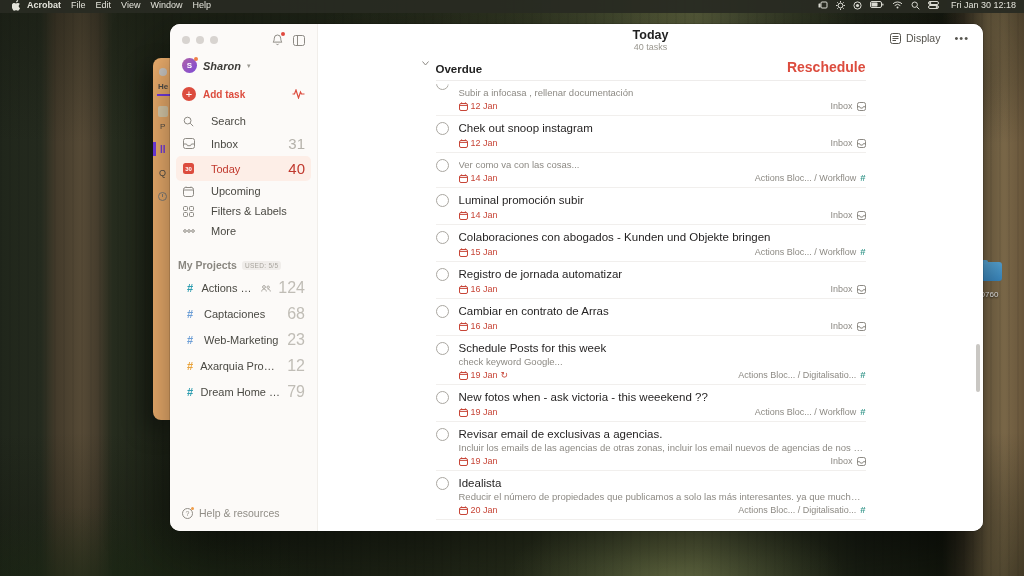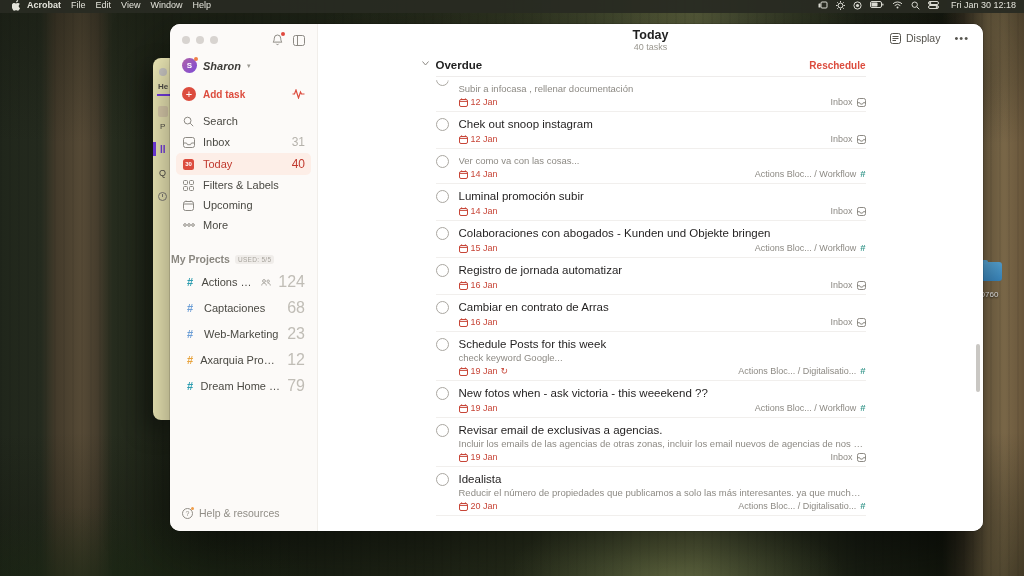--- a/index.html
+++ b/index.html
@@ -44,21 +44,21 @@
   
   .folder { position:absolute; left:977px; top:262px; width:25px; height:19px; z-index:1;
     background:linear-gradient(180deg,#5db1e4,#3f93cf); border-radius:2px 3px 3px 3px; }
   .folder::before { content:""; position:absolute; left:1px; top:-2px; width:10px; height:4px;
     background:#5db1e4; border-radius:2px 2px 0 0; }
   .folder-label { position:absolute; left:962px; top:290px; width:55px; z-index:1; text-align:center;
     color:#fff; font-size:8px; text-shadow:0 1px 2px rgba(0,0,0,.8); }
 
   
   .bg-window { position:absolute; left:153px; top:58px; width:19px; height:362px; z-index:2;
-    background:#fef9c3; border-radius:8px 0 0 8px; box-shadow:-6px 10px 24px rgba(0,0,0,.45); overflow:hidden; }
+    background:#fdba74; border-radius:8px 0 0 8px; box-shadow:-6px 10px 24px rgba(0,0,0,.45); overflow:hidden; }
   .bg-window .dot { position:absolute; left:6px; top:10px; width:8px; height:8px; border-radius:50%; background:#d9d6d2; }
   .bg-window .frag { position:absolute; font-size:8px; color:#55524d; }
   .bg-window .frag-he { left:5px; top:24px; font-weight:bold; }
   .bg-window .purple-underline { position:absolute; left:4px; top:36px; width:13px; height:2px; background:#7b3ff2; }
   .bg-window .doc { position:absolute; left:5px; top:48px; width:10px; height:11px; background:#ecddba; border-radius:2px; }
   .bg-window .frag-p { left:7px; top:64px; }
   .bg-window .accent { position:absolute; left:0; top:84px; width:3px; height:14px; background:#7b3ff2; }
   .bg-window .frag-ii { left:7px; top:86px; color:#7b3ff2; font-weight:bold; font-size:10px; }
   .bg-window .frag-q { left:6px; top:110px; font-size:9px; }
   .bg-window .clock-ico { position:absolute; left:5px; top:134px; width:9px; height:9px; border:1px solid #8a8781; border-radius:50%; }
@@ -88,29 +88,29 @@
   .user-name { font-size:11px; font-weight:bold; color:#3d3c38;font-style:italic; }
   .chev { font-size:7px; color:#9b9892; }
 
   .addtask-row { display:flex; align-items:center; gap:7px; padding:14px 12px 0 12px; }
   .plus-circle { width:14px; height:14px; border-radius:50%; background:#dc4c3e; color:#fff;
     display:flex; align-items:center; justify-content:center; font-size:11px; line-height:1; }
   .addtask-label { font-size:10px; font-weight:bold; color:#dc4c3e; }
   .pulse { margin-left:auto; display:flex; }
 
   .nav { margin-top:10px; display:flex; flex-direction:column; }
-  .nav-row { display:flex; align-items:center; gap:8px; padding:4px 12px; font-size:11px; color:#4a4943; }
+  .nav-row { display:flex; align-items:center; gap:16px; padding:4px 12px; font-size:11px; color:#4a4943; }
   .nav-row .ico { width:13px; display:flex; justify-content:center; color:#8d8a84; }
-  .nav-count { margin-left:auto; font-size:12px; color:#b5b2ab; }
+  .nav-count { margin-left:auto; font-size:15px; color:#b5b2ab; }
   .nav-row.selected { margin:0 6px; padding:4px 6px; border-radius:5px; background:#fdeee7; color:#c0392e; }
   .nav-row.selected .nav-count { color:#c0392e; }
   .today-ico { width:11px; height:11px; background:#dc4c3e; border-radius:2.5px; color:#fff; font-size:6px; font-weight:bold;
     display:flex; align-items:center; justify-content:center; }
 
-  .projects-header { display:flex; align-items:center; gap:5px; padding:18px 12px 4px 1px; }
+  .projects-header { display:flex; align-items:center; gap:5px; padding:18px 12px 4px 8px; }
   .projects-title { font-size:10.5px; font-weight:bold; color:#8a8780; }
   .projects-badge { font-size:6.5px; letter-spacing:.3px; color:#a8a49d; background:#f0edea; border-radius:3px; padding:1px 3px; }
   .proj-row { display:flex; align-items:center; gap:7px; padding:4px 12px 4px 17px; font-size:11px; color:#4a4943; }
   .proj-hash { font-weight:bold; font-size:11px; width:10px; }
   .proj-name { white-space:nowrap; overflow:hidden; text-overflow:ellipsis; }
   .proj-count { margin-left:auto; font-size:16px; color:#c0bdb6; }
   .shared-ico { display:flex; }
 
   .sb-spacer { flex:1; }
   .help-row { display:flex; align-items:center; gap:6px; padding:10px 12px 12px 12px; font-size:10.5px; color:#908d86; }
@@ -124,21 +124,21 @@
   .page-title { font-size:12.5px; font-weight:bold; color:#1f1f1f; line-height:13px; }
   .page-subtitle { font-size:9px; color:#9a978f; line-height:10px; }
   .header-right { position:absolute; right:14px; top:8px; display:flex; align-items:center; gap:14px; }
   .display-btn { display:flex; align-items:center; gap:5px; font-size:10.5px; color:#55534d; }
   .more-btn { font-size:11px; color:#55534d; letter-spacing:1px; line-height:8px; }
 
   .content-col { width:430px; margin:0 auto; position:relative; }
   .section-row { position:relative; display:flex; align-items:flex-end; margin-top:8px; padding-bottom:5px; border-bottom:1px solid #eeeceb; }
   .section-chev { position:absolute; left:-14px; top:2px; color:#8d8a84; }
   .section-title { font-size:11.5px; font-weight:bold; color:#1f1f1f; }
-  .reschedule { margin-left:auto; font-size:10px; font-weight:bold; color:#dc4c3e; }
+  .reschedule { margin-left:auto; font-size:14px; font-weight:bold; color:#dc4c3e; }
 
   .task-list { }
   .task-row { display:flex; padding:5px 0 4px 0; border-bottom:1px solid #f1efed; }
   .checkbox { width:13px; height:13px; flex:0 0 13px; border:1px solid #aaa7a1; border-radius:50%; margin:1px 10px 0 0; background:#fff; }
   .checkbox.clip-top { clip-path:inset(55% 0 0 0); transform:translateY(-10px); }
   .task-body { flex:1; min-width:0; }
   .task-title { font-size:11.5px; color:#211f1f; line-height:14px; }
   .task-desc { font-size:9.5px; color:#8d8a84; line-height:11px; margin-top:1px;
     white-space:nowrap; overflow:hidden; text-overflow:ellipsis; }
   .task-meta { display:flex; align-items:center; margin-top:3px; line-height:10px; }
@@ -306,38 +306,38 @@
       <div class="nav-row selected">
         <span class="ico">
             <span class="today-ico">30</span>
           </span>
         <span>Today</span>
         <span class="nav-count">40</span>
       </div>
       <div class="nav-row">
         <span class="ico">
             <svg width="11" height="11" viewBox="0 0 11 11">
+              <rect x="0.5" y="1.5" width="10" height="9" rx="2" fill="none" stroke="#8d8a84"></rect>
+              <line x1="0.5" y1="4" x2="10.5" y2="4" stroke="#8d8a84"></line>
+              <line x1="3" y1="0.5" x2="3" y2="2" stroke="#8d8a84"></line>
+              <line x1="8" y1="0.5" x2="8" y2="2" stroke="#8d8a84"></line>
+            </svg>
+          </span>
+        <span>Upcoming</span>
+      </div>
+      <div class="nav-row">
+        <span class="ico">
+            <svg width="11" height="11" viewBox="0 0 11 11">
               <rect x="0.5" y="0.5" width="4" height="4" rx="1" fill="none" stroke="#8d8a84"></rect>
               <rect x="6.5" y="0.5" width="4" height="4" rx="1" fill="none" stroke="#8d8a84"></rect>
               <rect x="0.5" y="6.5" width="4" height="4" rx="1" fill="none" stroke="#8d8a84"></rect>
               <rect x="6.5" y="6.5" width="4" height="4" rx="1" fill="none" stroke="#8d8a84"></rect>
             </svg>
           </span>
         <span>Filters &amp; Labels</span>
-      </div>
-      <div class="nav-row">
-        <span class="ico">
-            <svg width="11" height="11" viewBox="0 0 11 11">
-              <rect x="0.5" y="1.5" width="10" height="9" rx="2" fill="none" stroke="#8d8a84"></rect>
-              <line x1="0.5" y1="4" x2="10.5" y2="4" stroke="#8d8a84"></line>
-              <line x1="3" y1="0.5" x2="3" y2="2" stroke="#8d8a84"></line>
-              <line x1="8" y1="0.5" x2="8" y2="2" stroke="#8d8a84"></line>
-            </svg>
-          </span>
-        <span>Upcoming</span>
       </div>
       <div class="nav-row">
         <span class="ico">
             <svg width="12" height="4" viewBox="0 0 12 4">
               <circle cx="2" cy="2" r="1.3" fill="none" stroke="#8d8a84"></circle>
               <circle cx="6" cy="2" r="1.3" fill="none" stroke="#8d8a84"></circle>
               <circle cx="10" cy="2" r="1.3" fill="none" stroke="#8d8a84"></circle>
             </svg>
           </span>
         <span>More</span>

